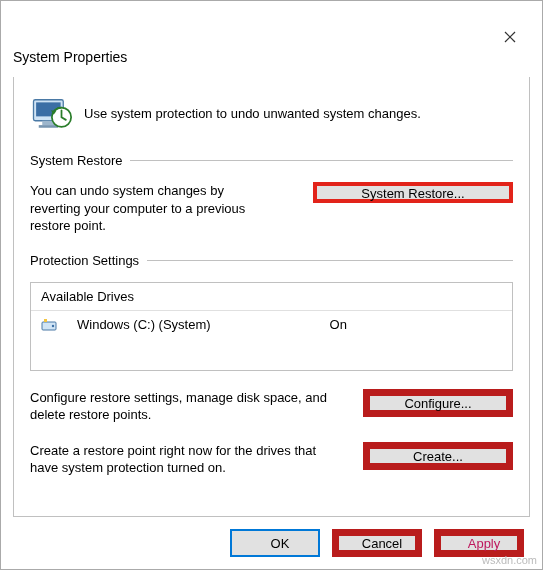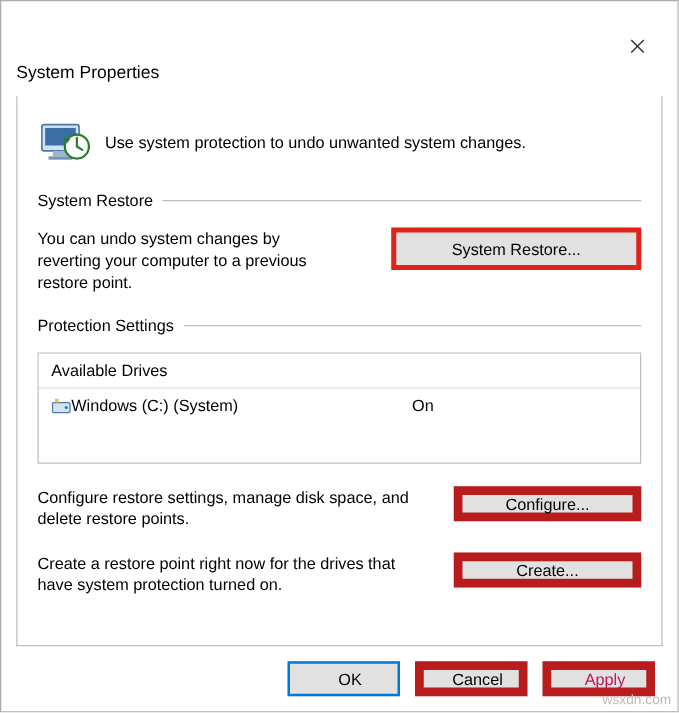--- a/index.html
+++ b/index.html
@@ -22,33 +22,33 @@
   .intro-text { font-size: 13px; color: #000; padding-top: 2px; }
   
   .group-head { display: flex; align-items: center; margin: 10px 0 14px 0; }
   .group-label { font-size: 13px; color: #000; white-space: nowrap; }
   .group-line { flex: 1; height: 1px; background: #c0c0c0; margin-left: 8px; }
   
   .row { display: flex; align-items: flex-start; justify-content: space-between; margin: 8px 0 18px 0; gap: 16px; }
   .row-text { font-size: 13px; color: #000; flex: 1; line-height: 1.35; }
   
   .btn { min-width: 150px; height: 28px; background: #e1e1e1; border: 7px solid #b91c1c; font-size: 13px; color: #000; cursor: pointer; padding: 0 12px; }
-  .btn.highlighted { border: 4px solid #e2231a; min-width: 200px; height: 34px; margin-left: 42px; }
+  .btn.highlighted { border: 4px solid #e2231a; min-width: 200px; height: 21px; margin-left: 42px; }
   .btn.default { border: 2px solid #0078d7; }
   .btn.disabled { color: #be185d; cursor: default; text-align: center; }
   
   .drives-table { border: 1px solid #c0c0c0; width: 100%; margin-bottom: 18px; }
   .drives-header { display: flex; background: #fff; }
   .drives-header .dcol { font-size: 13px; color: #000; padding: 6px 10px; border-right: 5px solid #ef4444; }
   .drives-header .dcol:last-child { border-right: none; }
   .dcol.c1 { width: 60%; }
   .dcol.c2 { width: 40%; }
   .drives-body { border-top: 1px solid #e0e0e0; min-height: 60px; }
   .drive-row { display: flex; }
-  .drive-row .dcell { font-size: 13px; color: #000; padding: 6px 10px; display: flex; align-items: center; gap: 0; }
+  .drive-row .dcell { font-size: 13px; color: #000; padding: 6px 10px; display: flex; align-items: center; gap: 20px; }
   .dcell.c1 { width: 60%; }
   .dcell.c2 { width: 40%; }
   
   .actions { display: flex; justify-content: flex-end; gap: 12px; padding: 12px 18px; }
   .actions .btn { min-width: 90px; padding-left: 22px; }
   
   .watermark { position: absolute; bottom: 4px; right: 6px; font-size: 11px; color: #bbb; }
 </style>
 </head>
 <body>

